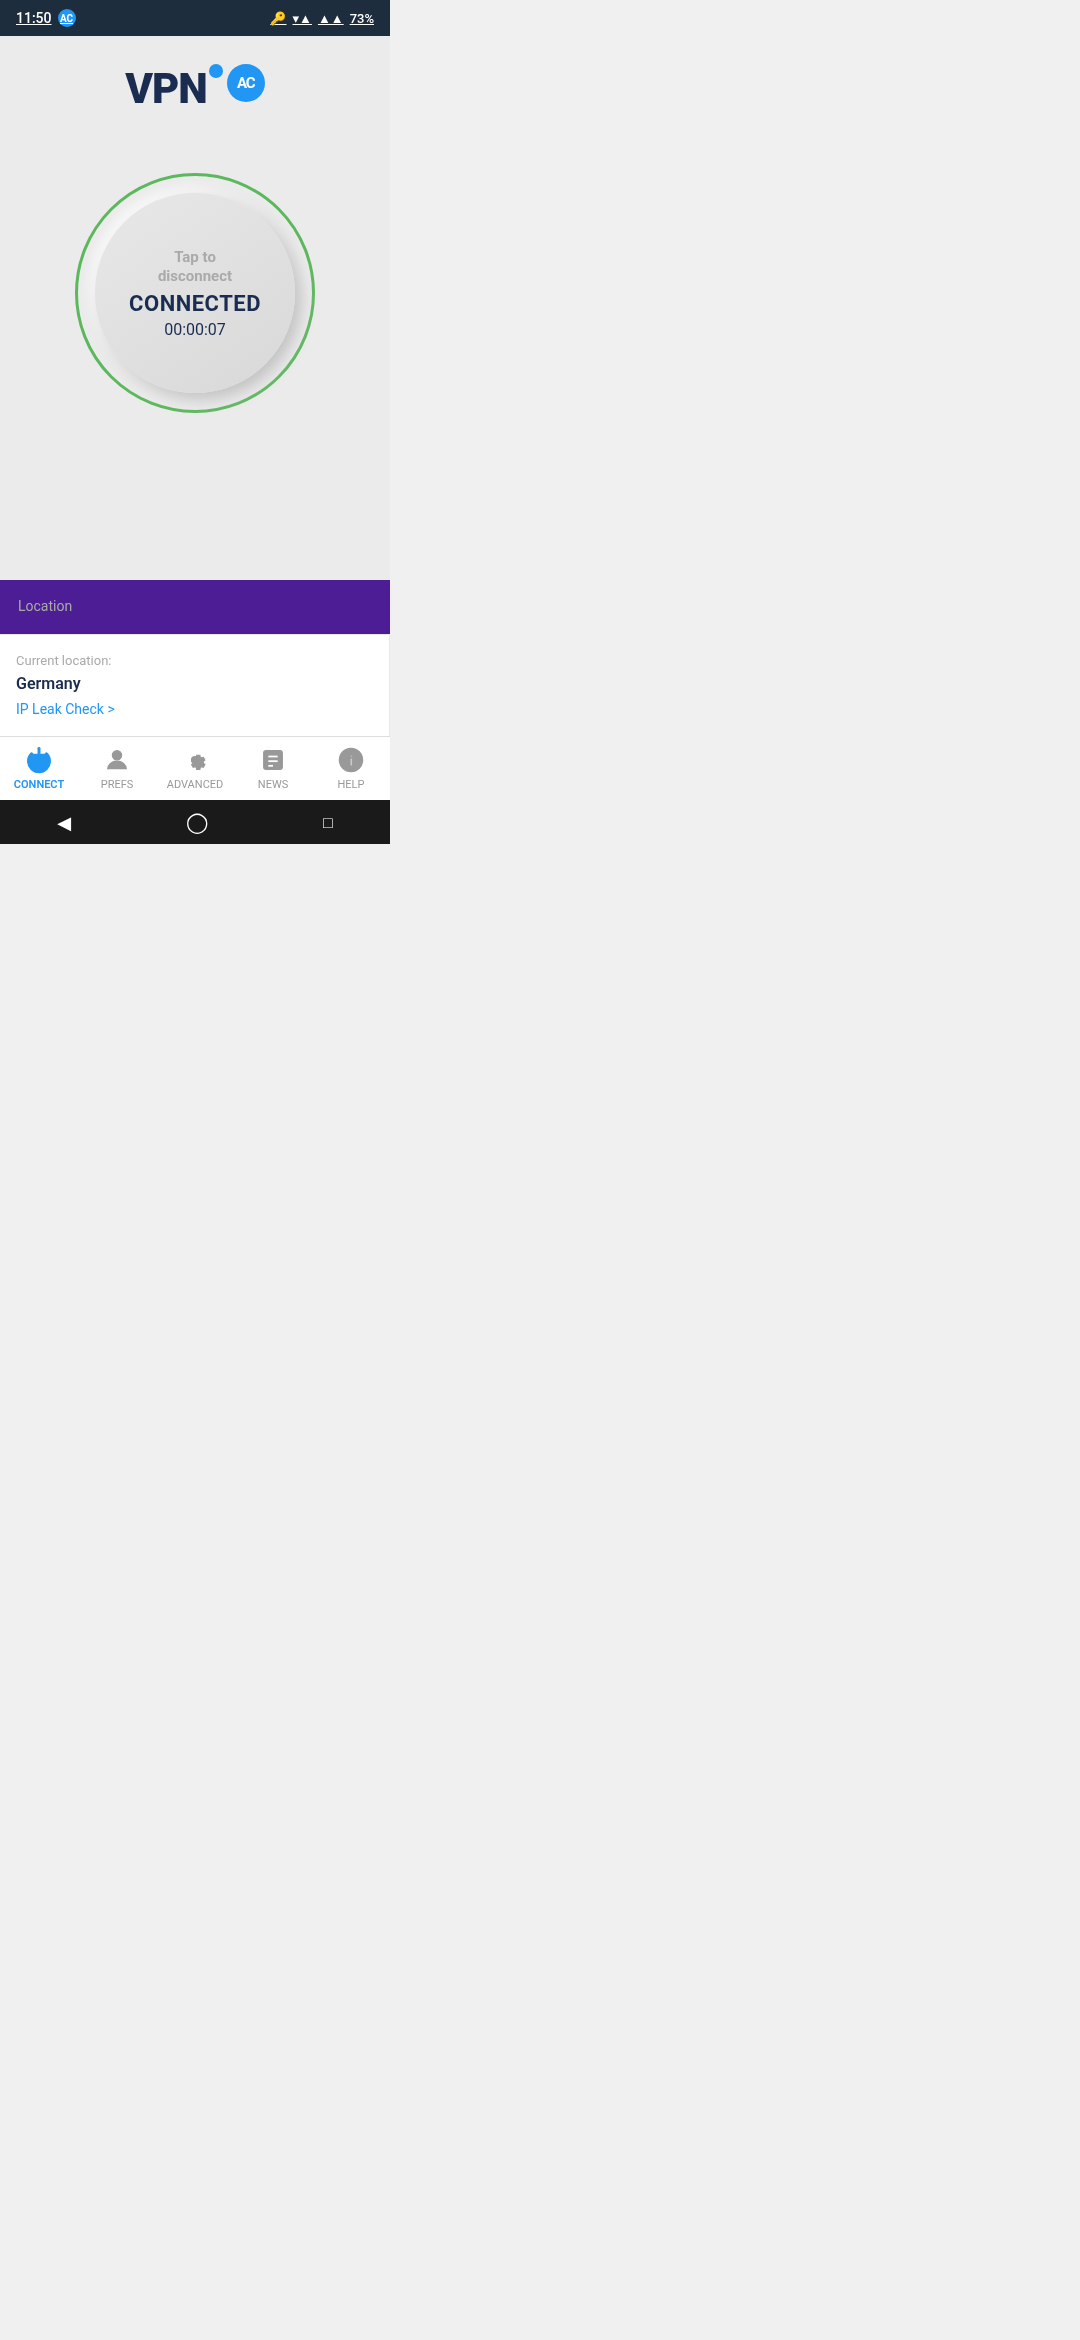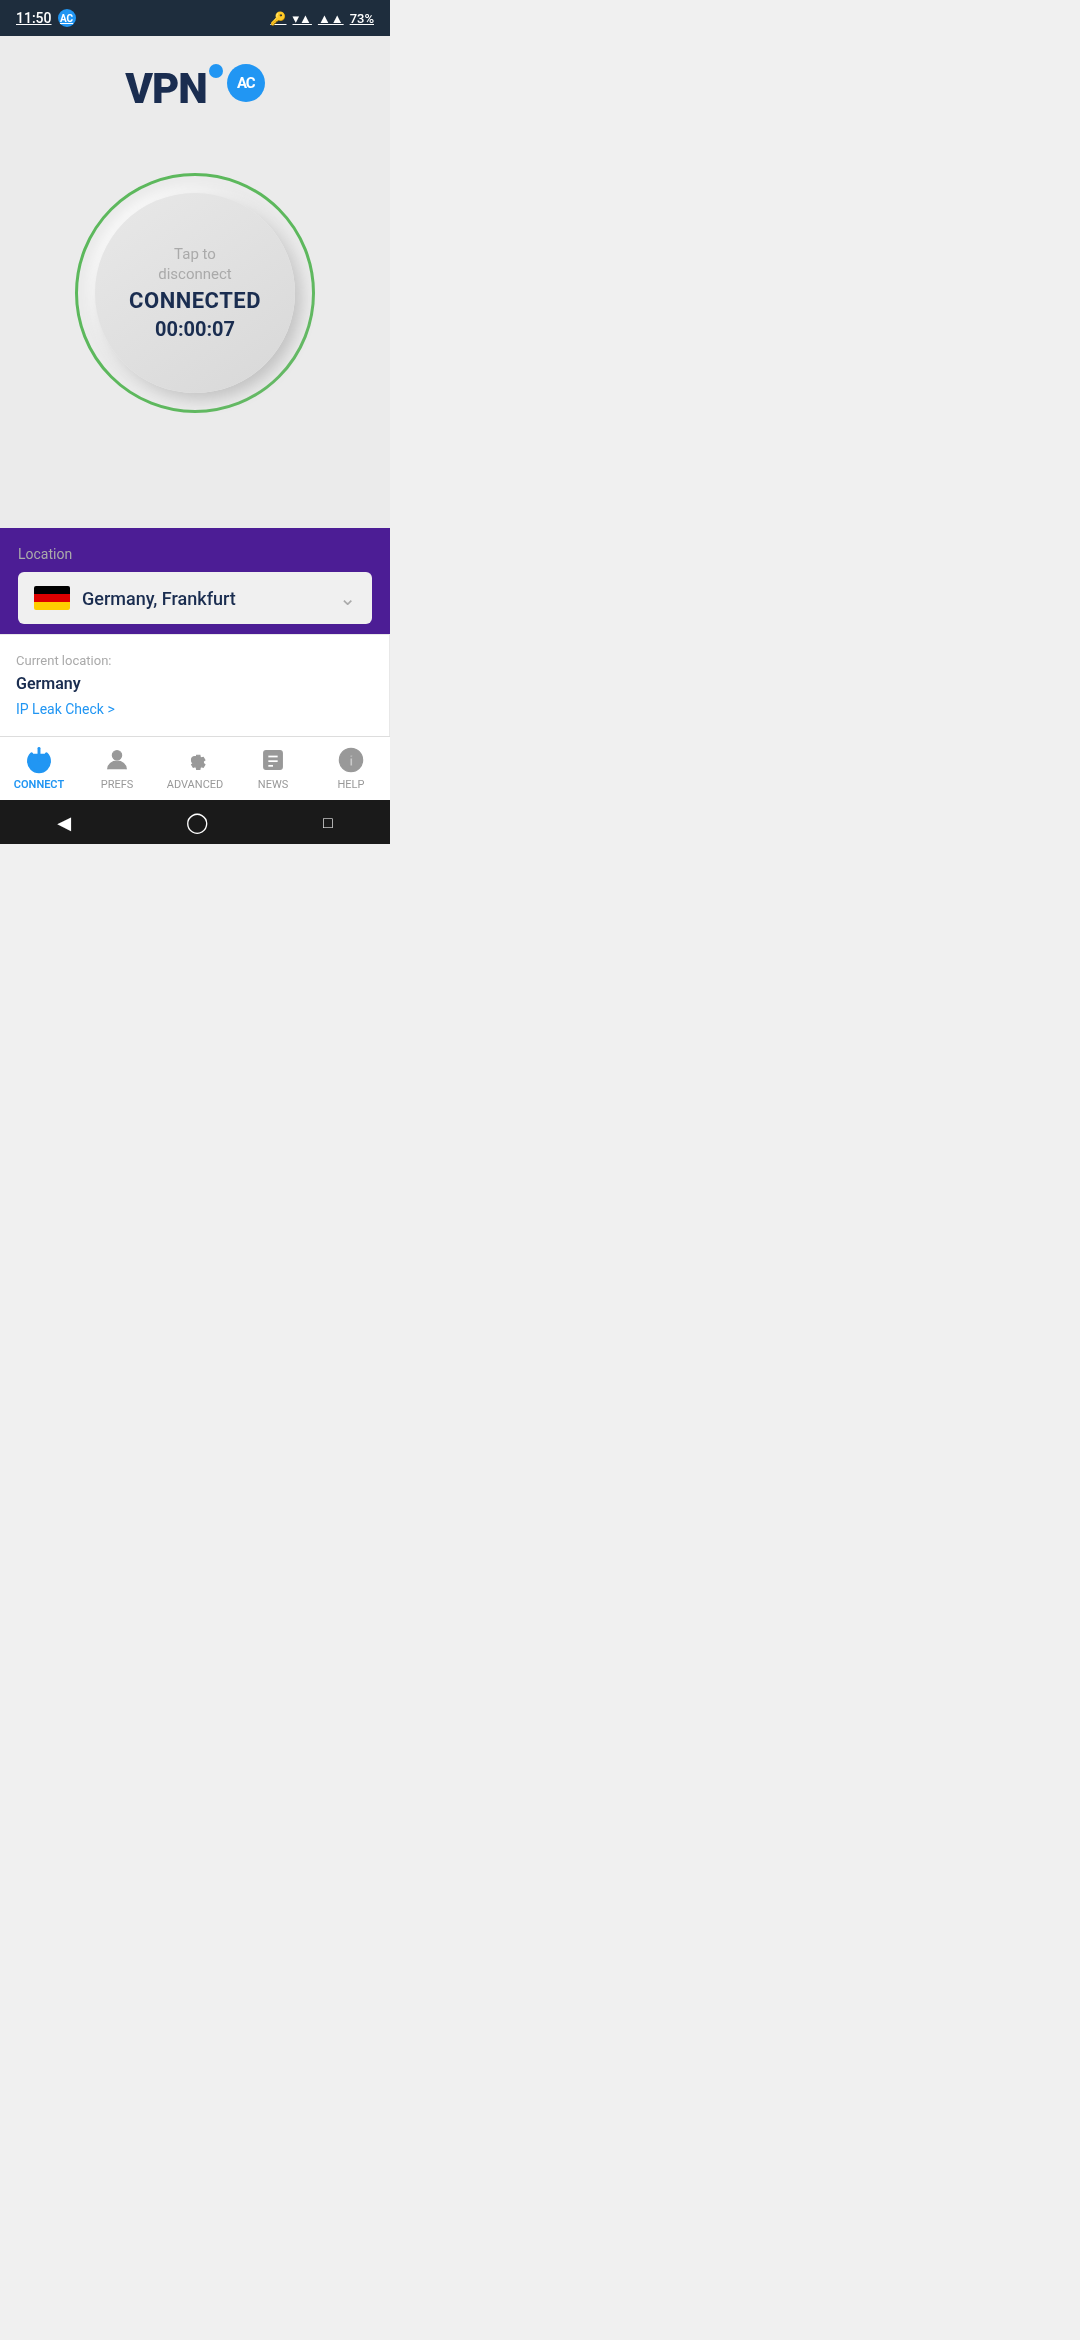--- a/index.html
+++ b/index.html
@@ -118,22 +118,22 @@
       line-height: 1.3;
     }
     .connected-label {
       color: #1a2d50;
       font-size: 22px;
       font-weight: 700;
       letter-spacing: 0.5px;
     }
     .timer-label {
       color: #1a2d50;
-      font-size: 20px;
-      font-weight: 700;
+      font-size: 16px;
+      font-weight: 400;
     }
 
     
     .bottom-section {
       background: white;
       width: 100%;
     }
 
     
     .location-section {
@@ -275,46 +275,35 @@
       <span class="logo-dot-container">
         <span class="logo-dot"></span>
       </span>
       <span class="logo-ac-badge">AC</span>
     </div>
   </div>
 
   <div class="connect-circle-wrapper">
     <div class="connect-outer-ring">
       <div class="connect-inner-circle">
-        <span class="tap-to-disconnect" style="white-space: pre-line;">Tap to
+        <span class="tap-to-disconnect" style="white-space: pre-line; font-weight: bold;">Tap to
 disconnect</span>
         <span class="connected-label">CONNECTED</span>
         <span class="timer-label">00:00:07</span>
       </div>
     </div>
   </div>
 
   <div class="spacer"></div>
 </div>
 
 <div class="bottom-section">
 
   <div class="location-section">
     <div class="location-label">Location</div>
-    <div class="location-selector">
-      <div class="location-left">
-        <div class="flag-icon">
-          <div class="flag-stripe-black"></div>
-          <div class="flag-stripe-red"></div>
-          <div class="flag-stripe-yellow"></div>
-        </div>
-        <span class="location-name">Germany, Frankfurt</span>
-      </div>
-      <span class="chevron-down">⌄</span>
-    </div>
   </div>
 
   <div class="info-row">
     <div class="info-cell">
       <div class="info-cell-label">Current location:</div>
       <div class="info-cell-value">Germany</div>
       <a class="info-cell-link">IP Leak Check &gt;</a>
     </div>
   </div>
 

